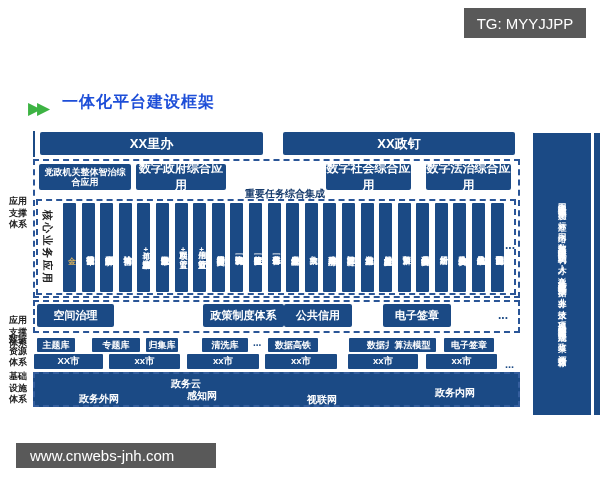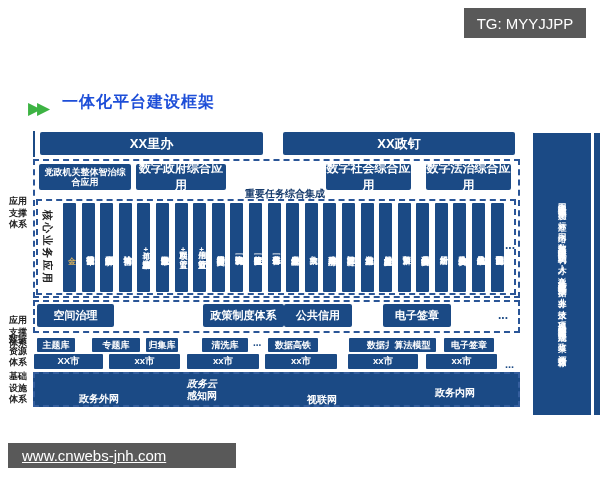--- a/index.html
+++ b/index.html
@@ -4,22 +4,22 @@
 <style>
   html,body{margin:0;padding:0;background:#fff;}
   #canvas{
     position:relative;width:600px;height:480px;background:#ffffff;overflow:hidden;
     font-family:"Liberation Sans","DejaVu Sans",sans-serif;color:#111;
   }
   .abs{position:absolute;}
   
   .tg-badge{left:464px;top:8px;width:122px;height:30px;background:#595959;color:#fff;
     display:flex;align-items:center;justify-content:center;font-size:15px;}
-  .site-badge{left:8px;top:443px;width:228px;height:25px;background:#595959;color:#fff;
-    display:flex;align-items:center;padding-left:14px;font-size:15px;box-sizing:border-box;text-decoration:underline;}
+  .site-badge{left:16px;top:443px;width:200px;height:25px;background:#595959;color:#fff;
+    display:flex;align-items:center;padding-left:14px;font-size:15px;box-sizing:border-box;}
   
   .chevrons{left:28px;top:98px;color:#3db343;font-size:17px;letter-spacing:-4px;font-weight:bold;}
   .title{left:62px;top:92px;font-size:16px;font-weight:bold;color:#1d4ed8;letter-spacing:1px;}
   
   .side-label{width:32px;text-align:center;font-size:9px;line-height:1.3;color:#222;font-weight:bold;}
   .side-label span{display:inline-block;width:20px;}
   
   .term-bar{height:23px;background:#1b4a85;color:#fff;display:flex;align-items:center;
     justify-content:center;font-size:13px;font-weight:bold;border-radius:2px;}
   .vline{left:33px;top:131px;width:2px;height:26px;background:#1b4a85;}
@@ -148,21 +148,21 @@
   <div class="abs city-box" style="left:34px;width:69px;">XX市</div>
   <div class="abs city-box" style="left:109px;width:71px;">xx市</div>
   <div class="abs city-box" style="left:187px;width:72px;">xx市</div>
   <div class="abs city-box" style="left:265px;width:72px;">xx市</div>
   <div class="abs city-box" style="left:348px;width:70px;">xx市</div>
   <div class="abs city-box" style="left:426px;width:71px;">xx市</div>
   <div class="abs more-dots" style="left:505px;top:358px;font-size:11px;">...</div>
 
   <div class="abs infra-band">
     <span class="infra-text" style="left:44px;top:18px;">政务外网</span>
-    <span class="infra-text" style="left:152px;top:3px;font-style:italic;">政务云</span>
+    <span class="infra-text" style="left:136px;top:3px;">政务云</span>
     <span class="infra-text" style="left:152px;top:15px;">感知网</span>
     <span class="infra-text" style="left:272px;top:19px;">视联网</span>
     <span class="infra-text" style="left:400px;top:12px;">政务内网</span>
   </div>
 
   <div class="abs pillar">
     <div>网络安全体系（制度、标准、网络、数据）</div>
     <div>组织保障体系（机构、人才、文化）</div>
     <div>标准规范体系（数据、业务、技术、项目）</div>
     <div>政策制度体系（法规、政策、评价指标）</div>

